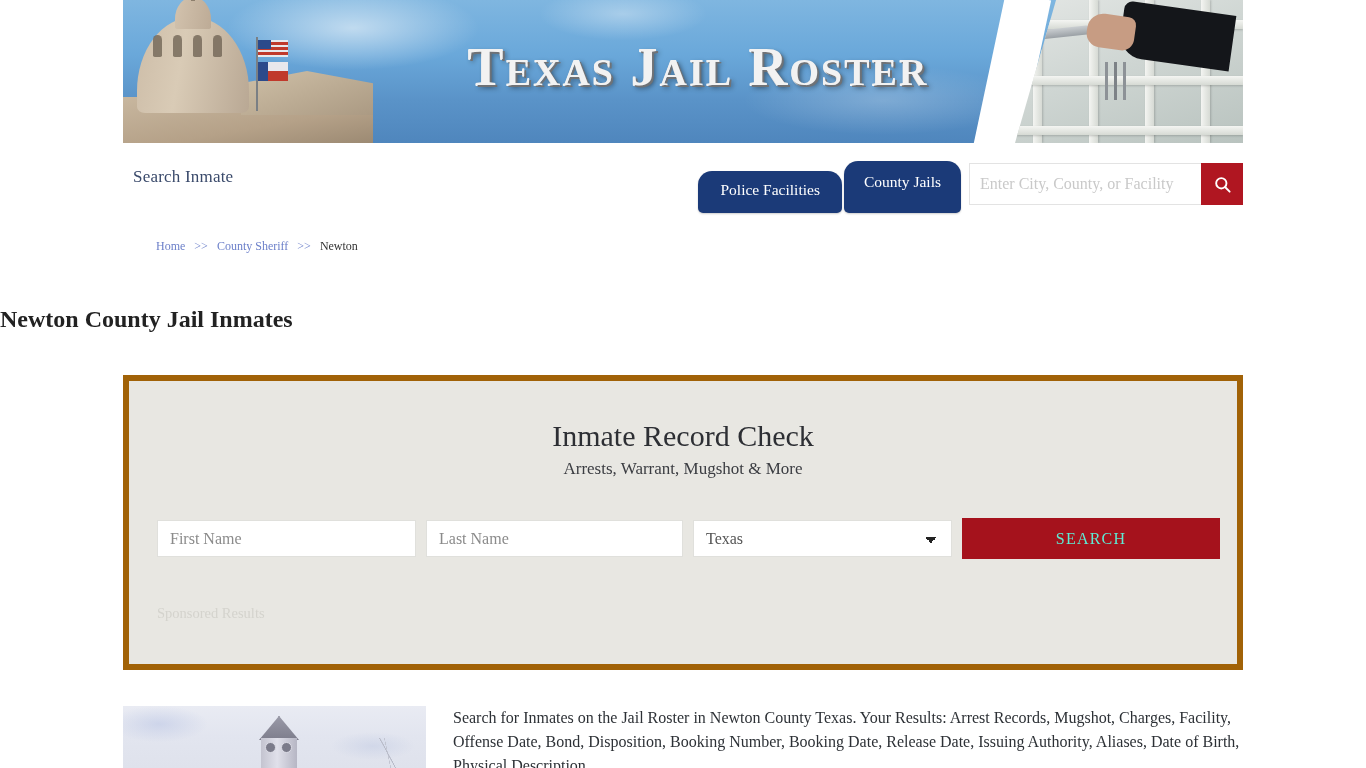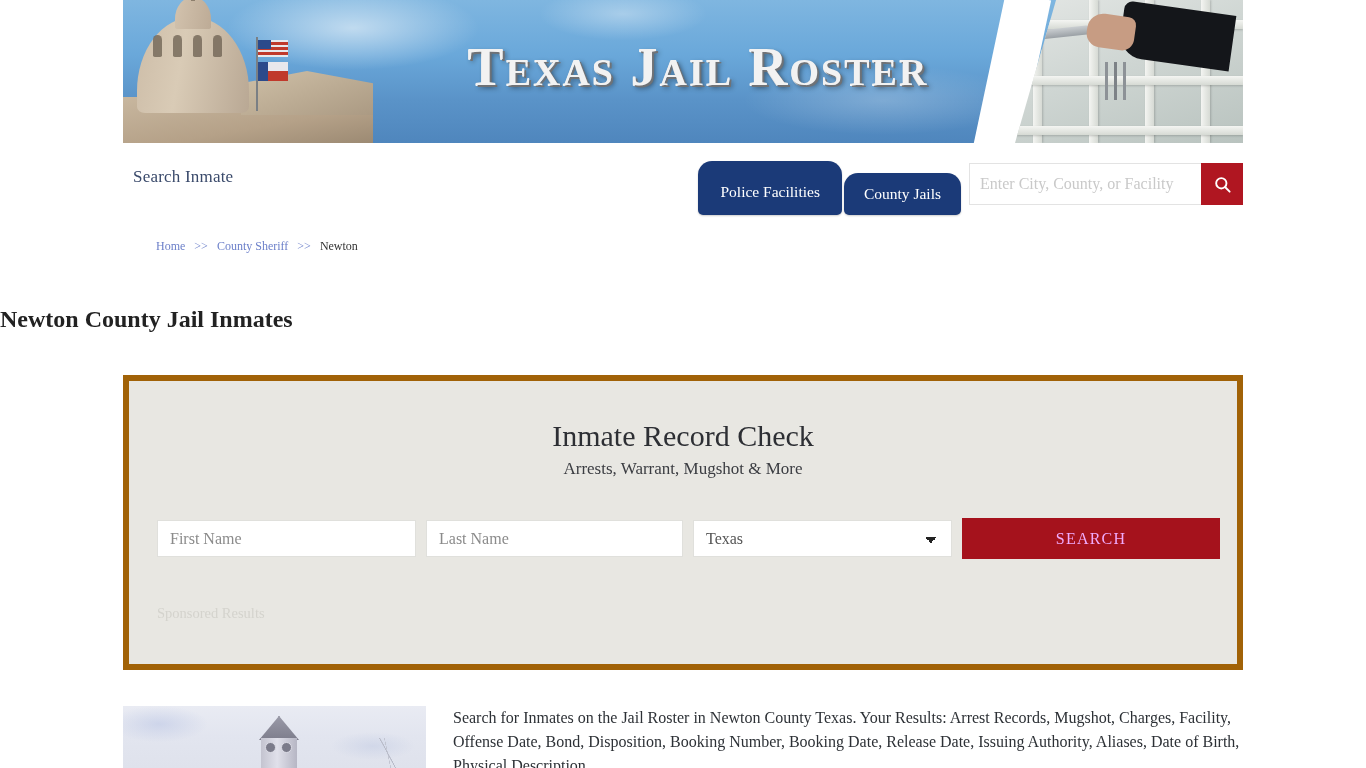--- a/index.html
+++ b/index.html
@@ -222,29 +222,29 @@
     right: 282px;
     top: 18px;
     display: flex;
     align-items: flex-end;
     gap: 2px;
   }
   .nav-tab {
     background: #1b3a78;
     color: #ffffff;
     font-size: 15.5px;
-    padding: 12px 20px 13px 20px;
+    padding: 12px 20px 23px 20px;
     border-radius: 14px 14px 5px 5px;
     cursor: pointer;
     line-height: 1.1;
     white-space: nowrap;
     font-family: "Liberation Serif", "DejaVu Serif", serif;
     box-shadow: 0 1px 2px rgba(0,0,0,.2);
   }
-  .nav-tab.primary { padding: 22px 22px 15px 22px; margin-left: 14px; }
+  .nav-tab.primary { padding: 10px 22px 15px 22px; margin-left: 14px; }
   .search-wrap {
     position: absolute;
     right: 0;
     top: 20px;
     display: flex;
     align-items: stretch;
     height: 42px;
   }
   .search-input {
     width: 232px;
@@ -357,21 +357,21 @@
       calc(100% - 14px) 16px;
     background-size: 6px 6px, 6px 6px;
     background-repeat: no-repeat;
     cursor: pointer;
   }
   .btn-search {
     width: 258px;
     height: 41px;
     margin-top: -2px;
     background: #a5121c;
-    color: #f0abfc;
+    color: #5eead4;
     border: none;
     font-size: 16px;
     letter-spacing: 1.2px;
     cursor: pointer;
     font-family: "Liberation Serif", "DejaVu Serif", serif;
   }
   .sponsored {
     position: absolute;
     left: 28px;
     top: 224px;

